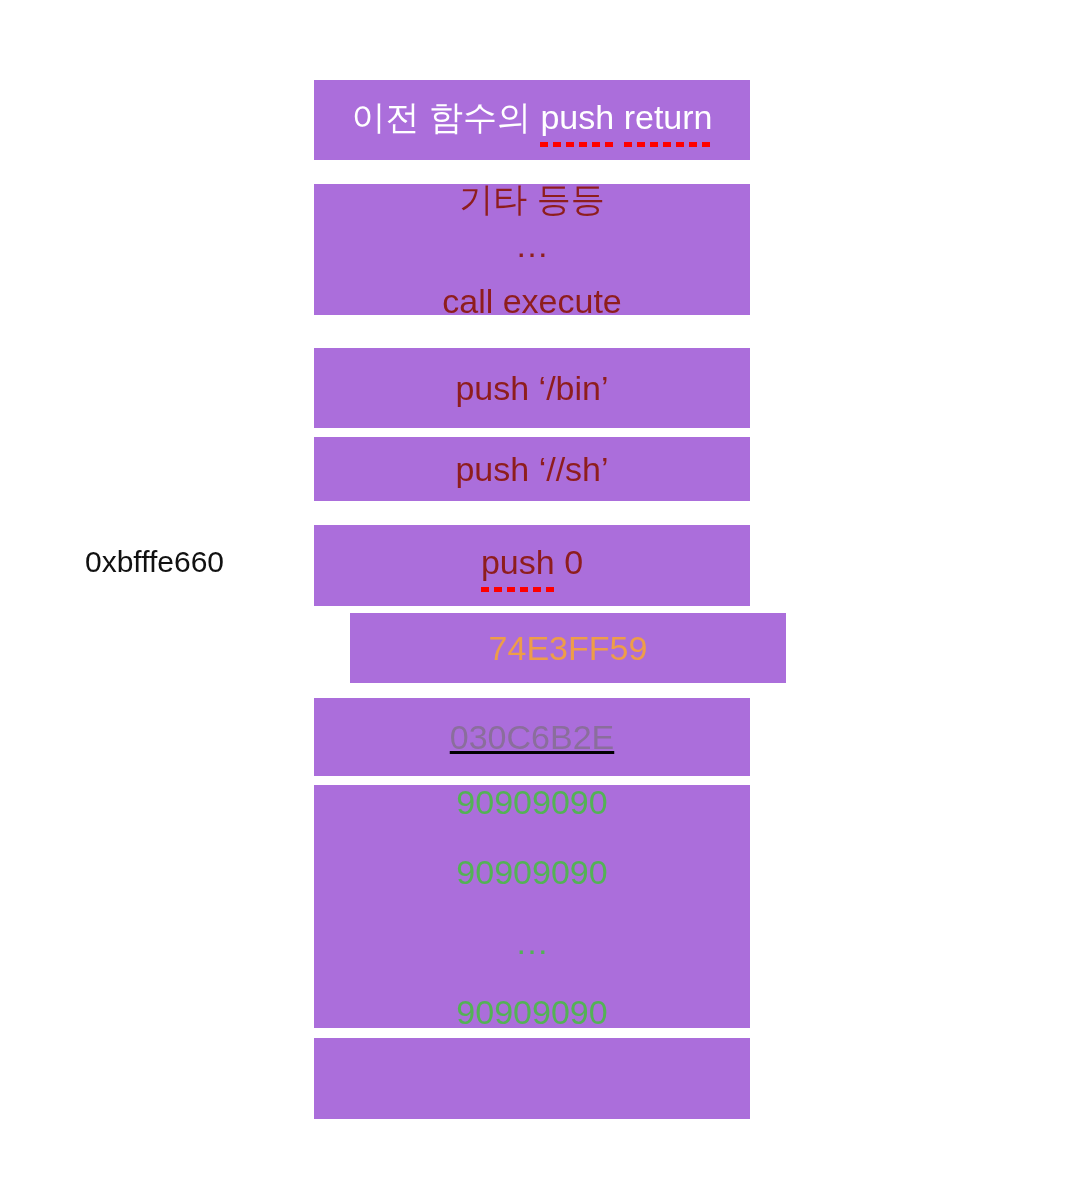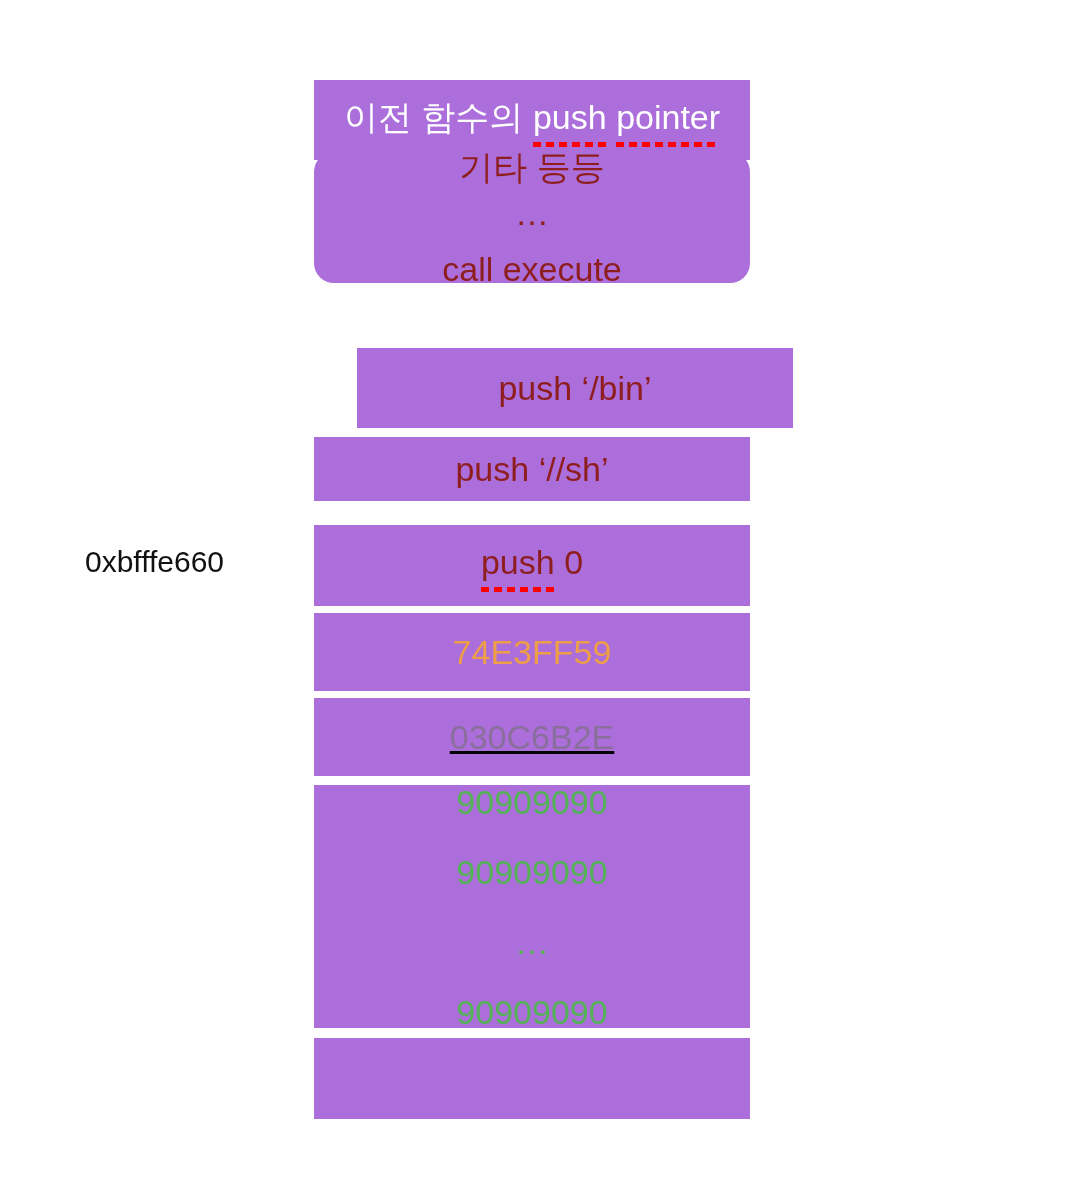--- a/index.html
+++ b/index.html
@@ -20,25 +20,25 @@
     left: 314px;
     width: 436px;
     background: var(--cell-fill, #AB6EDB);
     display: flex;
     flex-direction: column;
     align-items: center;
     justify-content: center;
     text-align: center;
   }
   .cell-1 { top: 80px;   height: 80px; }
-  .cell-2 { top: 152px;  height: 131px; border-radius: 20px; }
-  .cell-3 { top: 348px;  height: 80px; margin-left: 43px; }
+  .cell-2 { top: 184px;  height: 131px; }
+  .cell-3 { top: 348px;  height: 80px; }
   .cell-4 { top: 437px;  height: 64px; }
   .cell-5 { top: 525px;  height: 81px; }
-  .cell-6 { top: 613px;  height: 78px; }
+  .cell-6 { top: 613px;  height: 70px; margin-left: 36px; }
   .cell-7 { top: 698px;  height: 78px; text-decoration: underline; }
   .cell-8 { top: 785px;  height: 243px; gap: 24px; }
   .cell-9 { top: 1038px; height: 81px; }
 
   .cell-text, .line { font-size: 34px; line-height: 46px; white-space: pre; }
   .inline-row { display: flex; align-items: baseline; gap: 0.28em; justify-content: center; }
 
   .c-white   { color: var(--white-text, #ffffff); }
   .c-darkred { color: var(--dark-red-text, #8E1D1D); }
   .c-orange  { color: var(--orange-text, #EE9D48); }
@@ -71,21 +71,21 @@
 
 <div class="canvas">
 
   <div class="side-label left">0xbfffe660</div>
 
 
   <div class="cell cell-1">
     <div class="cell-text c-white inline-row">
       <span>이전 함수의</span>
       <span class="spell">push</span>
-      <span class="spell">pointer</span>
+      <span class="spell">return</span>
     </div>
   </div>
 
   <div class="cell cell-2">
     <div class="line c-darkred">기타 등등</div>
     <div class="line c-darkred">…</div>
     <div class="line c-darkred line-call">call execute</div>
   </div>
 
   <div class="cell cell-3">

